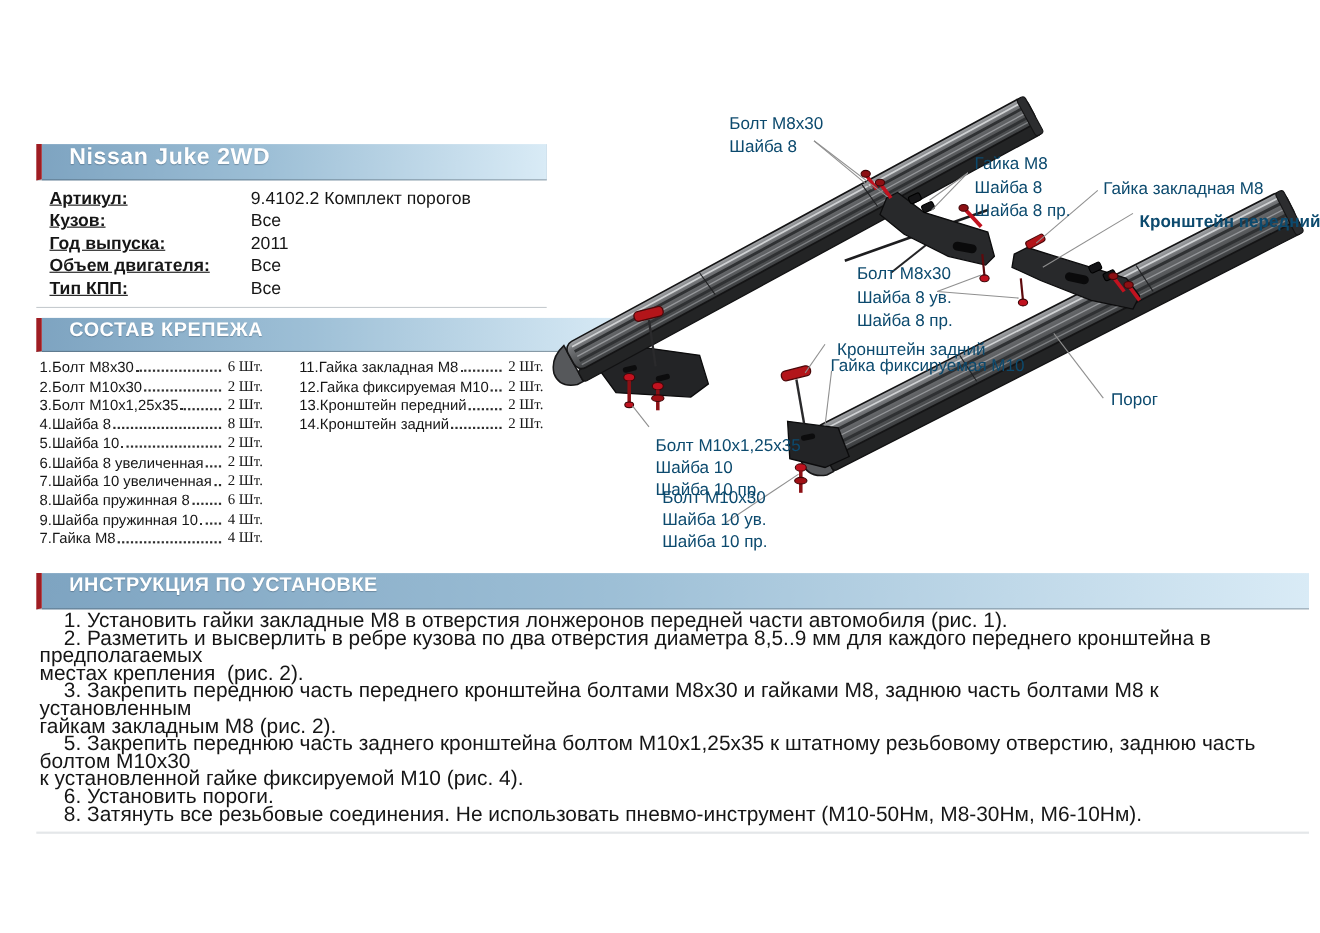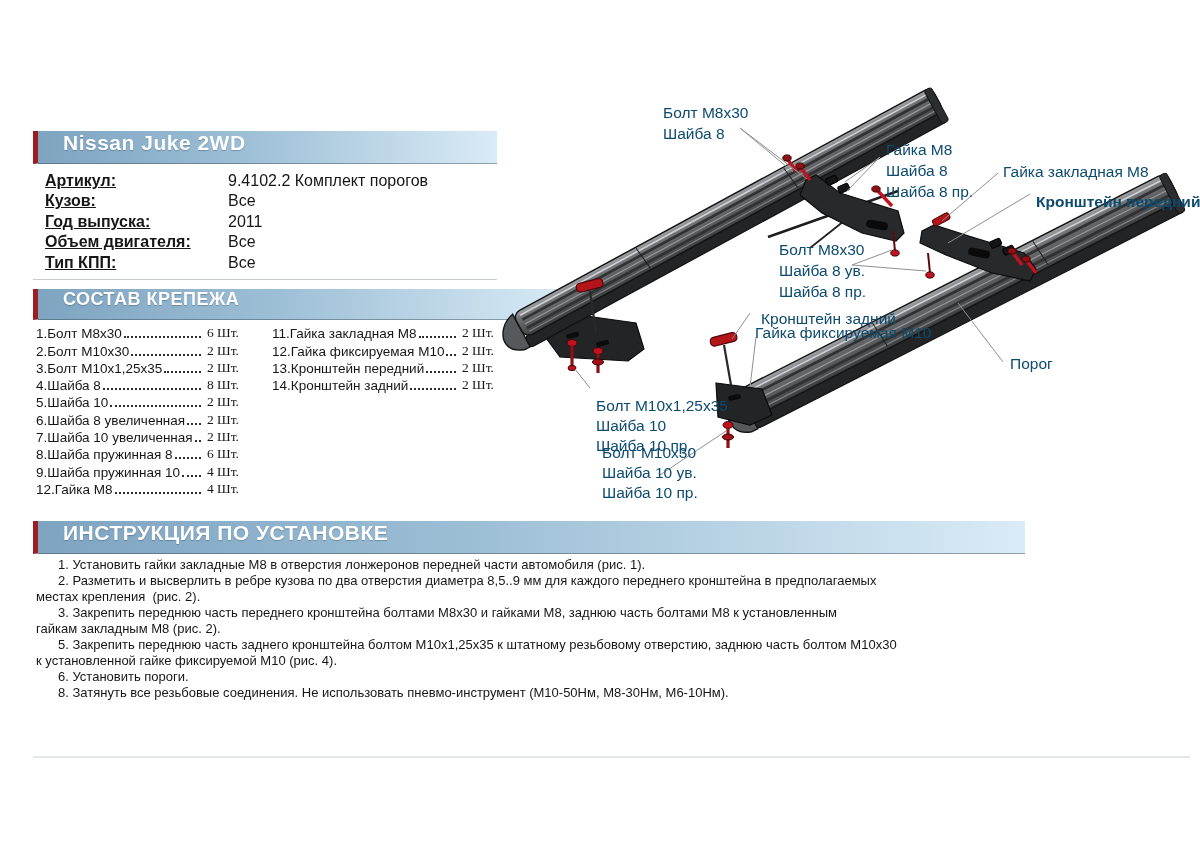--- a/index.html
+++ b/index.html
@@ -13,39 +13,39 @@
     background:linear-gradient(90deg,#7ea4c1 0%,#9dbfd6 45%,#d9ebf6 100%);
     border-left:5px solid #9f1c22;
     border-bottom:1px solid rgba(55,70,82,.45);
     color:#ffffff;font-weight:bold;display:flex;
     padding-left:25px;letter-spacing:.5px;
     text-shadow:0 1px 1px rgba(40,60,80,.35);
     white-space:nowrap;
   }
   .bar1{left:33px;top:131px;width:464px;height:33px;font-size:21px;}
   .bar2{left:33px;top:289px;width:539px;height:31px;font-size:18px;}
-  .bar3{left:33px;top:521px;width:992px;height:33px;font-size:21px;}
+  .bar3{left:33px;top:521px;width:1157px;height:33px;font-size:18px;}
   
   .specs{position:absolute;left:45px;top:171px;font-size:16px;line-height:20.4px;}
   .specs .srow{display:flex;}
   .specs .slabel{display:inline-block;width:183px;font-weight:bold;text-decoration:underline;}
   .specs .svalue{white-space:nowrap;}
   .rule{position:absolute;background:#c6cbcf;height:1px;}
   .rule-specs{left:33px;top:279px;width:464px;}
   .rule-bottom{left:33px;top:756px;width:1157px;background:#e4e7e9;height:2px;}
   
   .parts{position:absolute;font-size:13.5px;text-align:center;}
   .partsA{left:36px;top:324px;width:206px;}
   .partsB{left:272px;top:324px;width:225px;}
   .part-row{display:flex;align-items:flex-end;height:17.3px;}
   .pname{white-space:nowrap;}
   .leader{flex:1;border-bottom:2px dotted #2e2e2e;margin:0 3px 3px 2px;min-width:6px;}
   .pqty{width:38px;white-space:nowrap;font-family:Liberation Serif, serif;}
   
-  .steps{position:absolute;left:36px;top:557px;width:1154px;font-size:13px;line-height:16px;}
+  .steps{position:absolute;left:36px;top:557px;width:1154px;font-size:19px;line-height:16px;}
   .steps p{margin:0;text-indent:22px;white-space:pre-wrap;}
   .steps p.bold{font-weight:bold;}
   
   .diagram-svg{position:absolute;left:500px;top:85px;width:700px;height:430px;}
   .dlabel{position:absolute;font-size:15.5px;line-height:21px;color:#0c4a6e;white-space:nowrap;}
   .dlabel.lh20{line-height:20px;}
 </style>
 </head>
 <body>
 
@@ -123,21 +123,21 @@
         <span class="pname">8.Шайба пружинная 8</span>
         <span class="leader"></span>
         <span class="pqty">6 Шт.</span>
       </div>
     <div class="part-row">
         <span class="pname">9.Шайба пружинная 10</span>
         <span class="leader"></span>
         <span class="pqty">4 Шт.</span>
       </div>
     <div class="part-row">
-        <span class="pname">12.Гайка М8</span>
+        <span class="pname">7.Гайка М8</span>
         <span class="leader"></span>
         <span class="pqty">4 Шт.</span>
       </div>
   </div>
 
   <div class="parts partsB">
     <div class="part-row">
         <span class="pname">11.Гайка закладная М8</span>
         <span class="leader"></span>
         <span class="pqty">2 Шт.</span>

